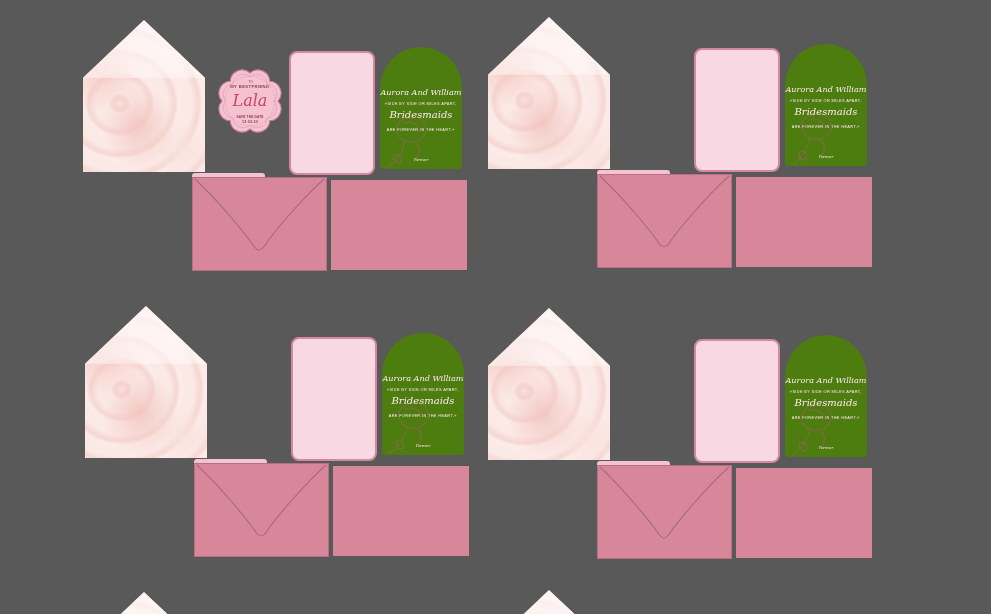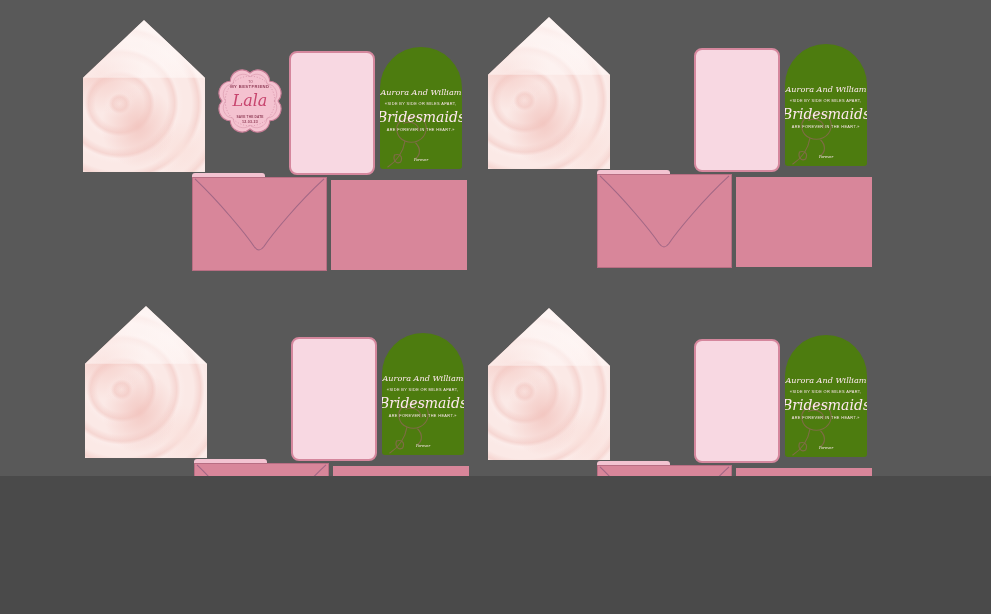--- a/index.html
+++ b/index.html
@@ -1,16 +1,16 @@
 <!DOCTYPE html>
 <html><head>
 <meta charset="utf-8">
 <style>
   html,body{margin:0;padding:0;background:#4a4a4a;font-family:"Liberation Sans",sans-serif;}
-  .canvas{position:relative;width:991px;height:476px;background:#595959;overflow:hidden;}
+  .canvas{position:relative;width:991px;height:614px;background:#595959;overflow:hidden;}
 
   .suite{position:absolute;width:385px;height:251px;}
   .suite.partial > *:not(.envelope-open){display:none;}
 
   
   .envelope-open{position:absolute;left:0;top:0;width:122px;height:152px;
     clip-path:polygon(0 38%,50% 0,100% 38%,100% 100%,0 100%);}
   .marble{position:absolute;inset:0;background-color:#fbe9e6;
     background-image:
       radial-gradient(45% 30% at 78% 18%, rgba(253,242,240,.95), transparent 70%),
@@ -36,21 +36,21 @@
   .card-blank{position:absolute;left:206px;top:31px;width:86px;height:124px;background:#f8d8e2;
     border:2px solid #d5879d;border-radius:8px;box-sizing:border-box;}
 
   
   .card-arch{position:absolute;left:297px;top:27px;width:82px;height:122px;background:#4d7c0f;
     border-radius:41px 41px 3px 3px;overflow:hidden;}
   .floral{position:absolute;left:-3px;bottom:-4px;width:56px;height:64px;}
   .arch-text{position:relative;z-index:1;display:flex;flex-direction:column;align-items:center;padding-top:40px;color:#ffe9f0;}
   .arch-couple{font-family:"DejaVu Serif",serif;font-style:italic;font-size:9px;height:11px;white-space:nowrap;transform:scale(.9);}
   .arch-caps{font-size:8px;letter-spacing:.8px;transform:scale(.48);height:8px;margin-top:2px;color:#ffe9f0;}
-  .arch-brides{font-family:"DejaVu Serif",serif;font-style:italic;font-size:14px;height:15px;margin-top:1px;white-space:nowrap;}
+  .arch-brides{font-family:"DejaVu Serif",serif;font-style:italic;font-size:10px;height:15px;margin-top:1px;white-space:nowrap;}
   .arch-sig{position:absolute;left:0;right:0;bottom:5px;z-index:1;text-align:center;font-size:8px;
     font-family:"DejaVu Serif",serif;font-style:italic;color:#ffe9f0;transform:scale(.45);}
 
   
   .sliver{position:absolute;left:109px;top:153px;width:73px;height:6px;background:#f3c3d1;border-radius:3px 3px 0 0;}
   .envelope-back{position:absolute;left:109px;top:157px;width:135px;height:94px;background:#d8869a;
     border:1px solid rgba(146,82,104,.45);box-sizing:border-box;}
   .envelope-back svg{position:absolute;inset:0;width:100%;height:100%;}
 
   

